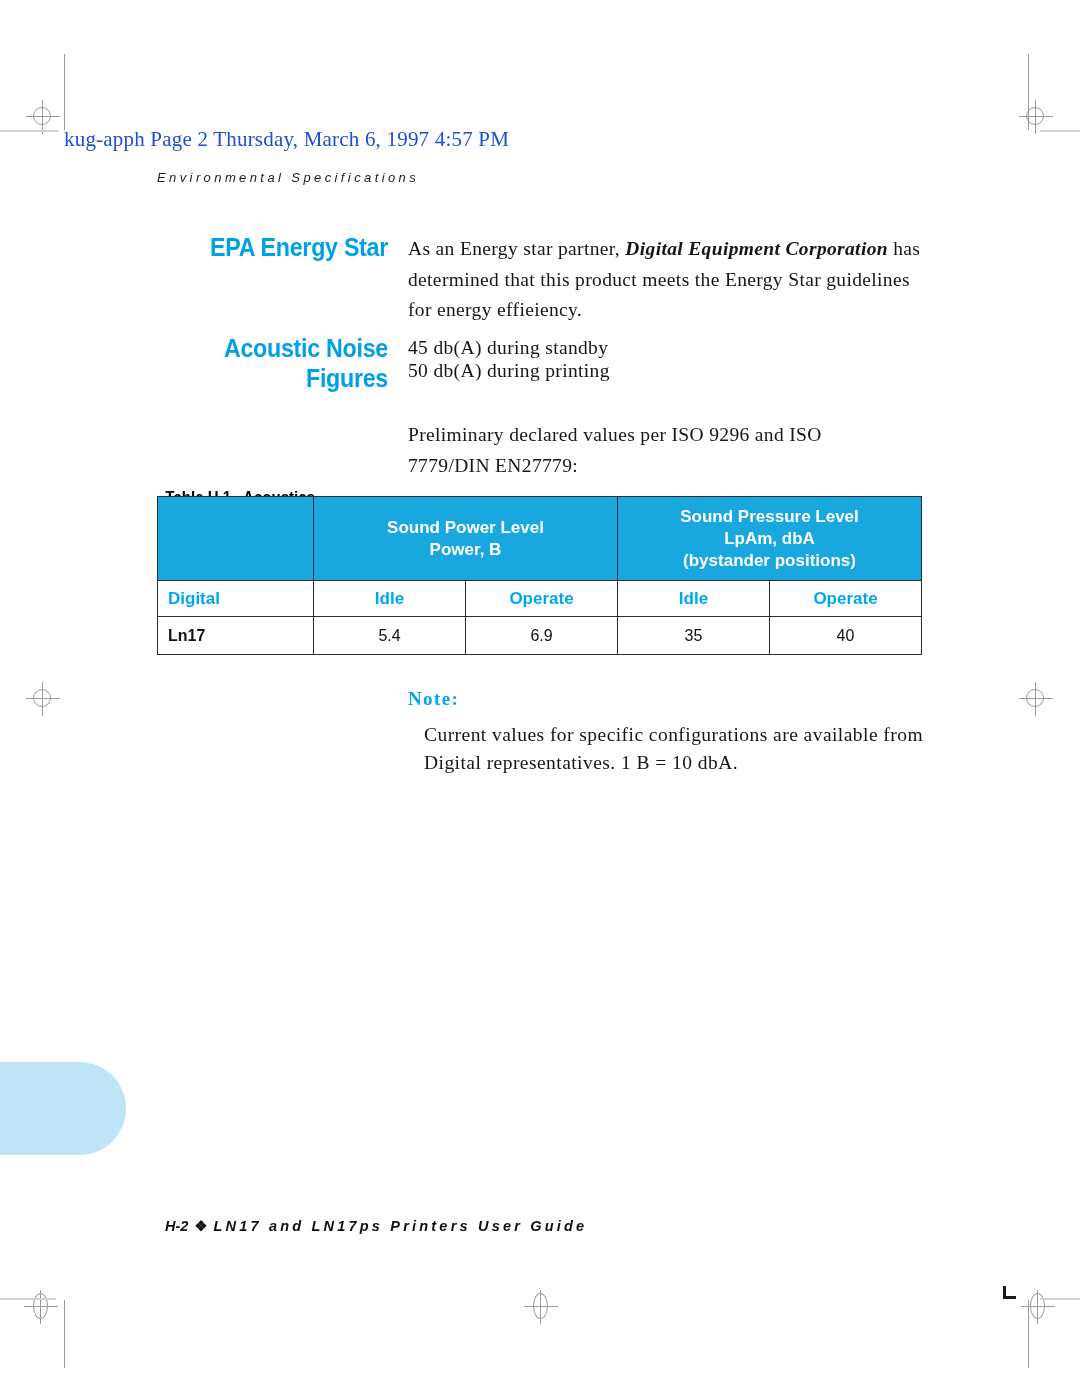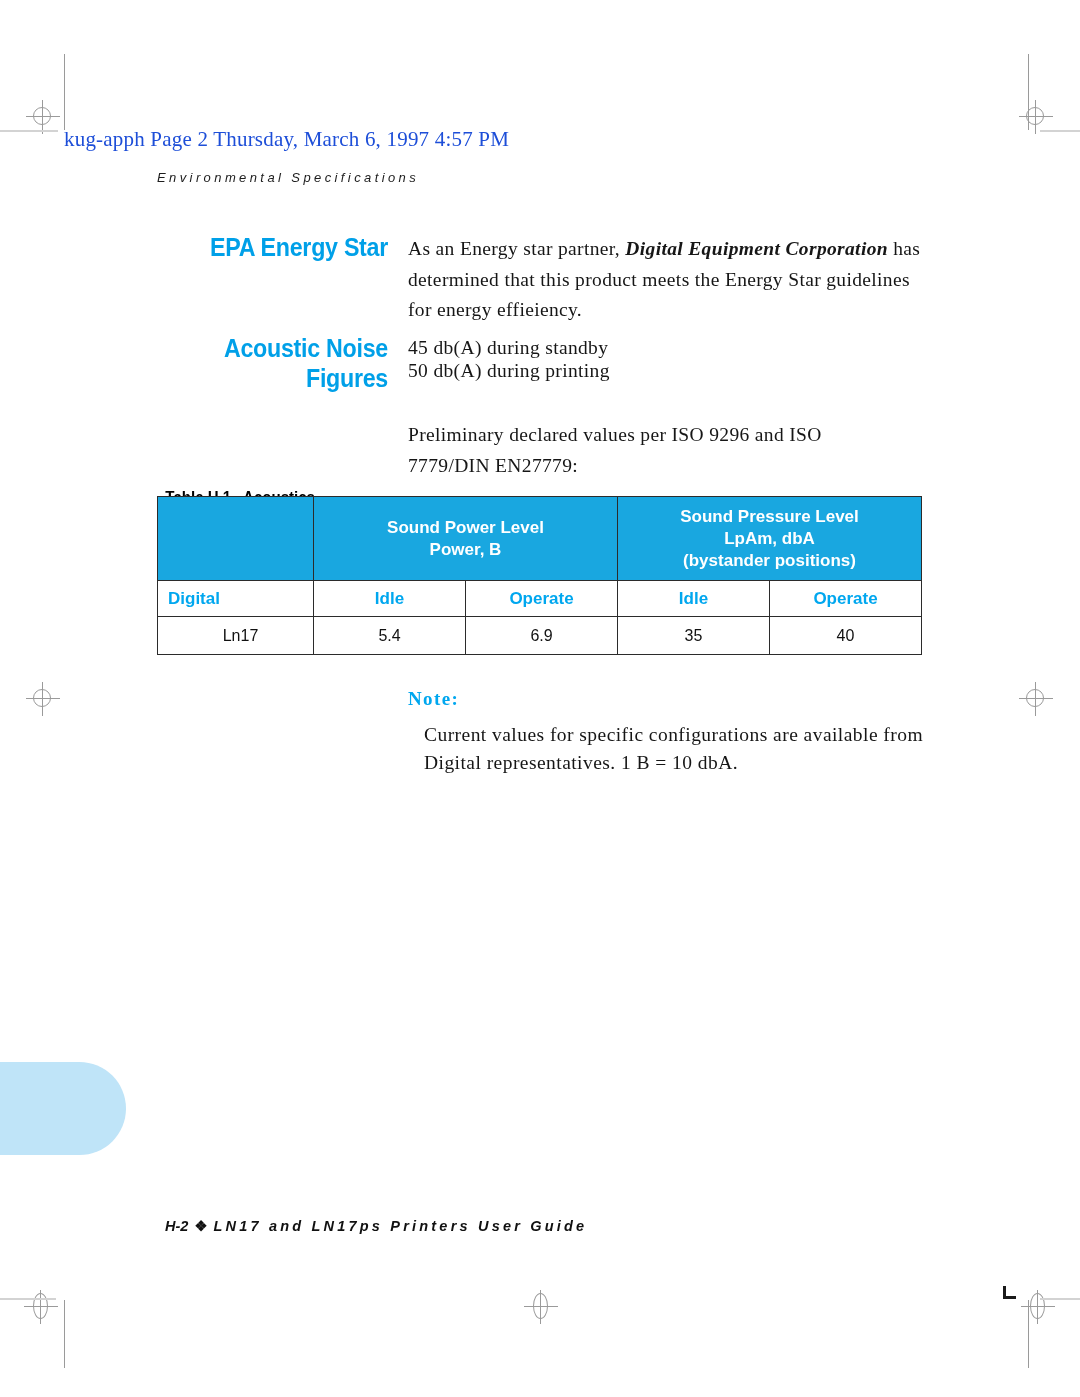--- a/index.html
+++ b/index.html
@@ -176,22 +176,23 @@
     text-align: left;
     padding-left: 10px;
   }
   .data-cell {
     background: #ffffff;
     color: #111;
     font-size: 16px;
     height: 37px;
   }
   .data-cell.lefty {
-    text-align: center;
+    text-align: left;
     padding-left: 10px;
+    font-weight: bold;
   }
 
   
   .note-label {
     position: absolute;
     left: 408px;
     top: 688px;
     font-size: 19px;
     color: #00a7ef;
     letter-spacing: 1.4px;

